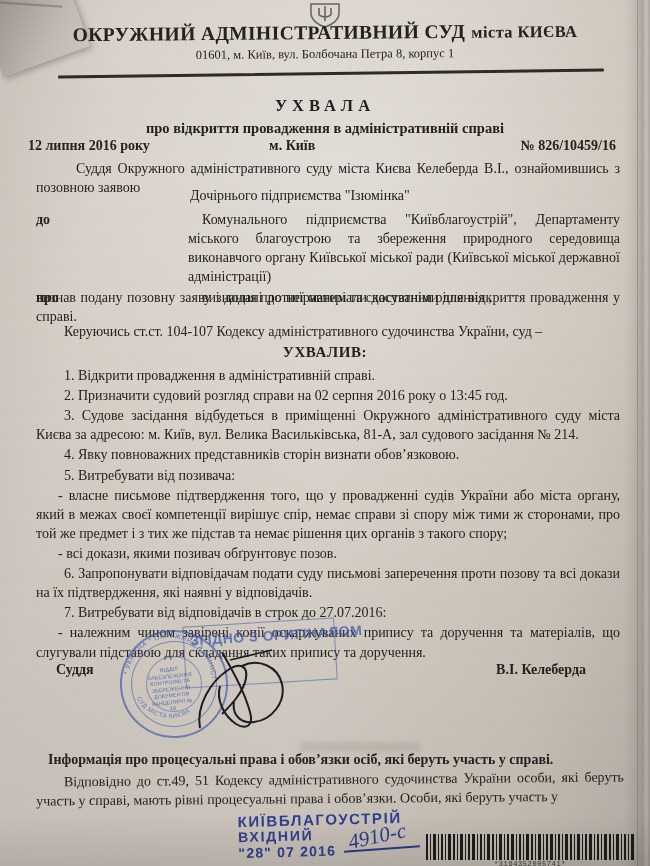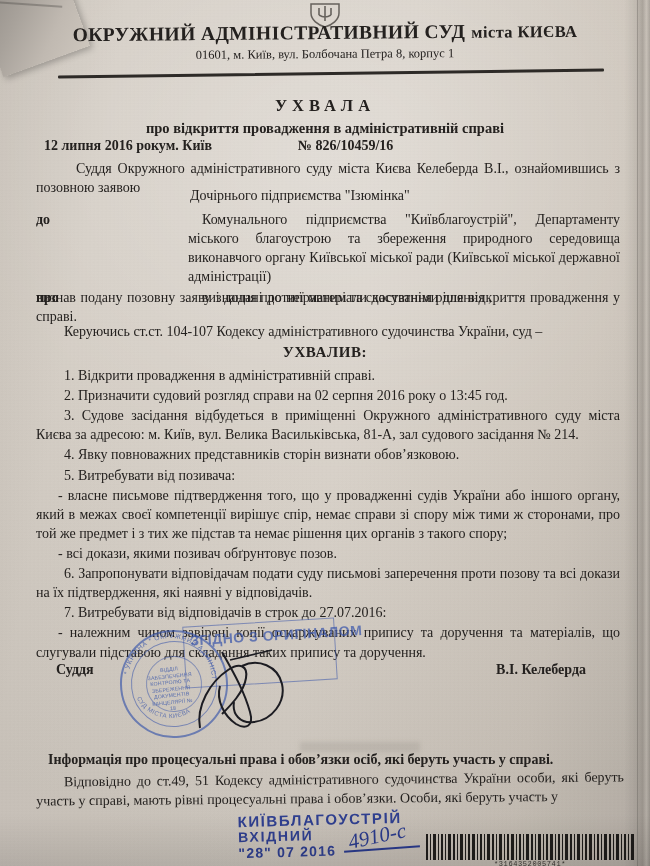--- a/index.html
+++ b/index.html
@@ -141,25 +141,25 @@
   .doc-subtitle {
     position: absolute;
     left: 0; right: 0;
     top: 120px;
     text-align: center;
     font-size: 14.5px;
     font-weight: bold;
   }
   .meta-row {
     position: absolute;
-    left: 44px;
+    left: 28px;
     right: 34px;
     top: 138px;
     display: flex;
-    justify-content: flex-start;
+    justify-content: space-between;
     align-items: baseline;
     font-size: 14px;
     font-weight: bold;
   }
   .meta-row .meta-city { margin-right: 86px; }
 
   .intro {
     position: absolute;
     left: 36px;
     right: 30px;
@@ -514,21 +514,21 @@
     <div class="para p-found">визнав подану позовну заяву і додані до неї матеріали достатніми для відкриття провадження у справі.</div>
     <div class="para p-guided indent">Керуючись ст.ст. 104-107 Кодексу адміністративного судочинства України, суд –</div>
     <div class="verdict">УХВАЛИВ:</div>
 
     <div class="items">
       <div class="item">1. Відкрити провадження в адміністративній справі.</div>
       <div class="item">2. Призначити судовий розгляд справи на 02 серпня 2016 року о 13:45 год.</div>
       <div class="item">3. Судове засідання відбудеться в приміщенні Окружного адміністративного суду міста Києва за адресою: м. Київ, вул. Велика Васильківська, 81-А, зал судового засідання № 214.</div>
       <div class="item">4. Явку повноважних представників сторін визнати обов’язковою.</div>
       <div class="item">5. Витребувати від позивача:</div>
-      <div class="subitem">- власне письмове підтвердження того, що у провадженні судів України або іншого органу, який в межах своєї компетенції вирішує спір, немає справи зі спору між тими ж сторонами, про той же предмет і з тих же підстав та немає рішення цих органів з такого спору;</div>
+      <div class="subitem">- власне письмове підтвердження того, що у провадженні судів України або міста органу, який в межах своєї компетенції вирішує спір, немає справи зі спору між тими ж сторонами, про той же предмет і з тих же підстав та немає рішення цих органів з такого спору;</div>
       <div class="subitem">- всі докази, якими позивач обґрунтовує позов.</div>
       <div class="item">6. Запропонувати відповідачам подати суду письмові заперечення проти позову та всі докази на їх підтвердження, які наявні у відповідачів.</div>
       <div class="item">7. Витребувати від відповідачів в строк до 27.07.2016:</div>
       <div class="subitem">- належним чином  завірені копії оскаржуваних припису та доручення та матеріалів, що слугували підставою для складання таких припису та доручення.</div>
     </div>
 
     <div class="sign-row">
       <span>Суддя</span>
       <span>В.І. Келеберда</span>
     </div>

